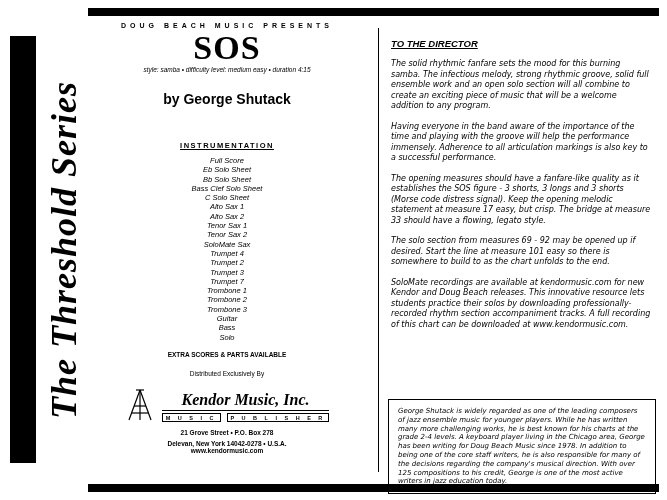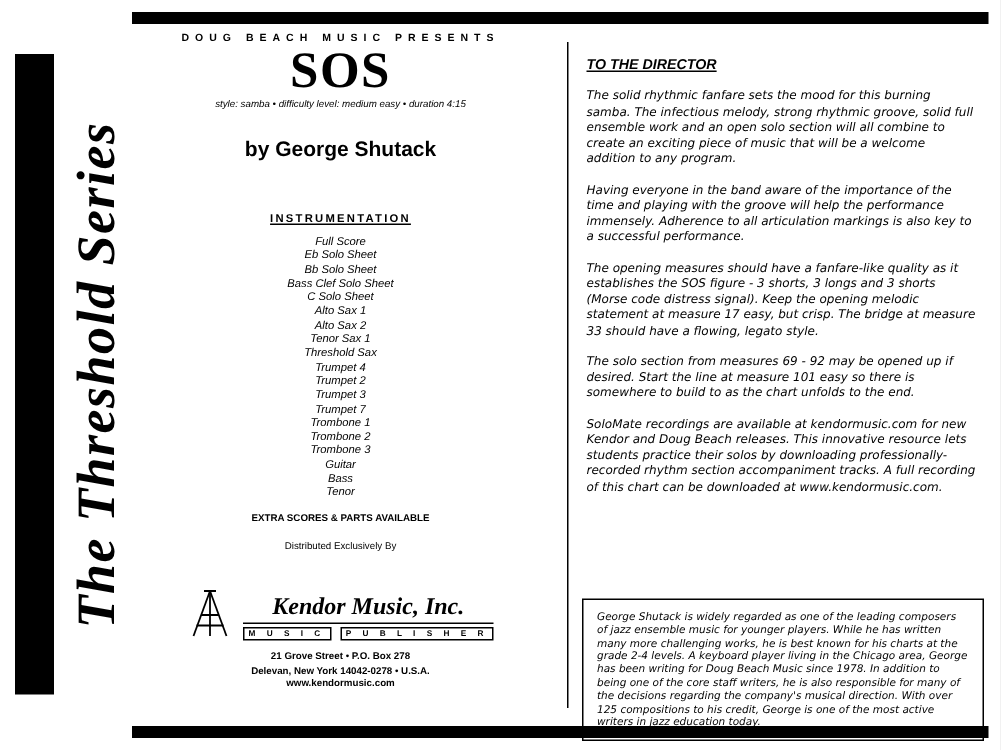--- a/index.html
+++ b/index.html
@@ -35,21 +35,21 @@
   .presents   { font-size: 7px; font-weight: bold; letter-spacing: 4px; }
   .title      { font-family: "Liberation Serif", serif; font-weight: bold; font-size: 34px; letter-spacing: 1px; margin-top: 2px; line-height: 34px; text-align: center; }
   .subtitle   { font-size: 6.5px; font-style: italic; margin-top: 1px; }
   .composer   { font-size: 14px; font-weight: bold; margin-top: 18px; }
   .instr-heading { font-size: 7.5px; font-weight: bold; text-decoration: underline; letter-spacing: 1.5px; margin-top: 34px; }
   .instr-list { margin-top: 6px; }
   .instr-item { font-size: 7.5px; font-style: italic; line-height: 9.3px; }
   .extra      { font-size: 6.5px; font-weight: bold; margin-top: 9px; }
   .distributed{ font-size: 6.5px; margin-top: 12px; }
 
-  .publisher  { margin-top: 24px; }
+  .publisher  { margin-top: 11px; }
   .pub-row    { display: flex; align-items: center; justify-content: center; gap: 7px; }
   .pub-text   { display: inline-block; }
   .pub-name   { font-family: "Liberation Serif", serif; font-style: italic; font-weight: bold; font-size: 16px;
                 border-bottom: 1px solid #000; padding-bottom: 1px; white-space: nowrap; }
   .pub-tagline{ display: flex; justify-content: center; gap: 6px; margin-top: 2px; }
   .pub-tagline span { font-size: 5.5px; font-weight: bold; letter-spacing: 3px; border: 1px solid #000; padding: 1px 3px 0 3px; }
   .pub-address{ font-size: 6.5px; font-weight: bold; line-height: 7.6px; margin-top: 3px; }
   .pub-site   { font-size: 6.5px; font-weight: bold; line-height: 7.6px; }
 
   
@@ -93,31 +93,32 @@
     <div class="instr-heading">INSTRUMENTATION</div>
     <div class="instr-list">
       <div class="instr-item">Full Score</div>
       <div class="instr-item">Eb Solo Sheet</div>
       <div class="instr-item">Bb Solo Sheet</div>
       <div class="instr-item">Bass Clef Solo Sheet</div>
       <div class="instr-item">C Solo Sheet</div>
       <div class="instr-item">Alto Sax 1</div>
       <div class="instr-item">Alto Sax 2</div>
       <div class="instr-item">Tenor Sax 1</div>
-      <div class="instr-item">Threshold Sax</div>
+      <div class="instr-item">Tenor Sax 2</div>
+      <div class="instr-item">SoloMate Sax</div>
       <div class="instr-item">Trumpet 4</div>
       <div class="instr-item">Trumpet 2</div>
       <div class="instr-item">Trumpet 3</div>
       <div class="instr-item">Trumpet 7</div>
       <div class="instr-item">Trombone 1</div>
       <div class="instr-item">Trombone 2</div>
       <div class="instr-item">Trombone 3</div>
       <div class="instr-item">Guitar</div>
       <div class="instr-item">Bass</div>
-      <div class="instr-item">Tenor</div>
+      <div class="instr-item">Solo</div>
     </div>
 
     <div class="extra">EXTRA SCORES &amp; PARTS AVAILABLE</div>
     <div class="distributed">Distributed Exclusively By</div>
 
     <div class="publisher">
       <div class="pub-row">
         <span>
           <svg viewBox="0 0 30 34" width="30" height="34" aria-hidden="true">
             <g stroke="#000" stroke-width="1.2" fill="none">

